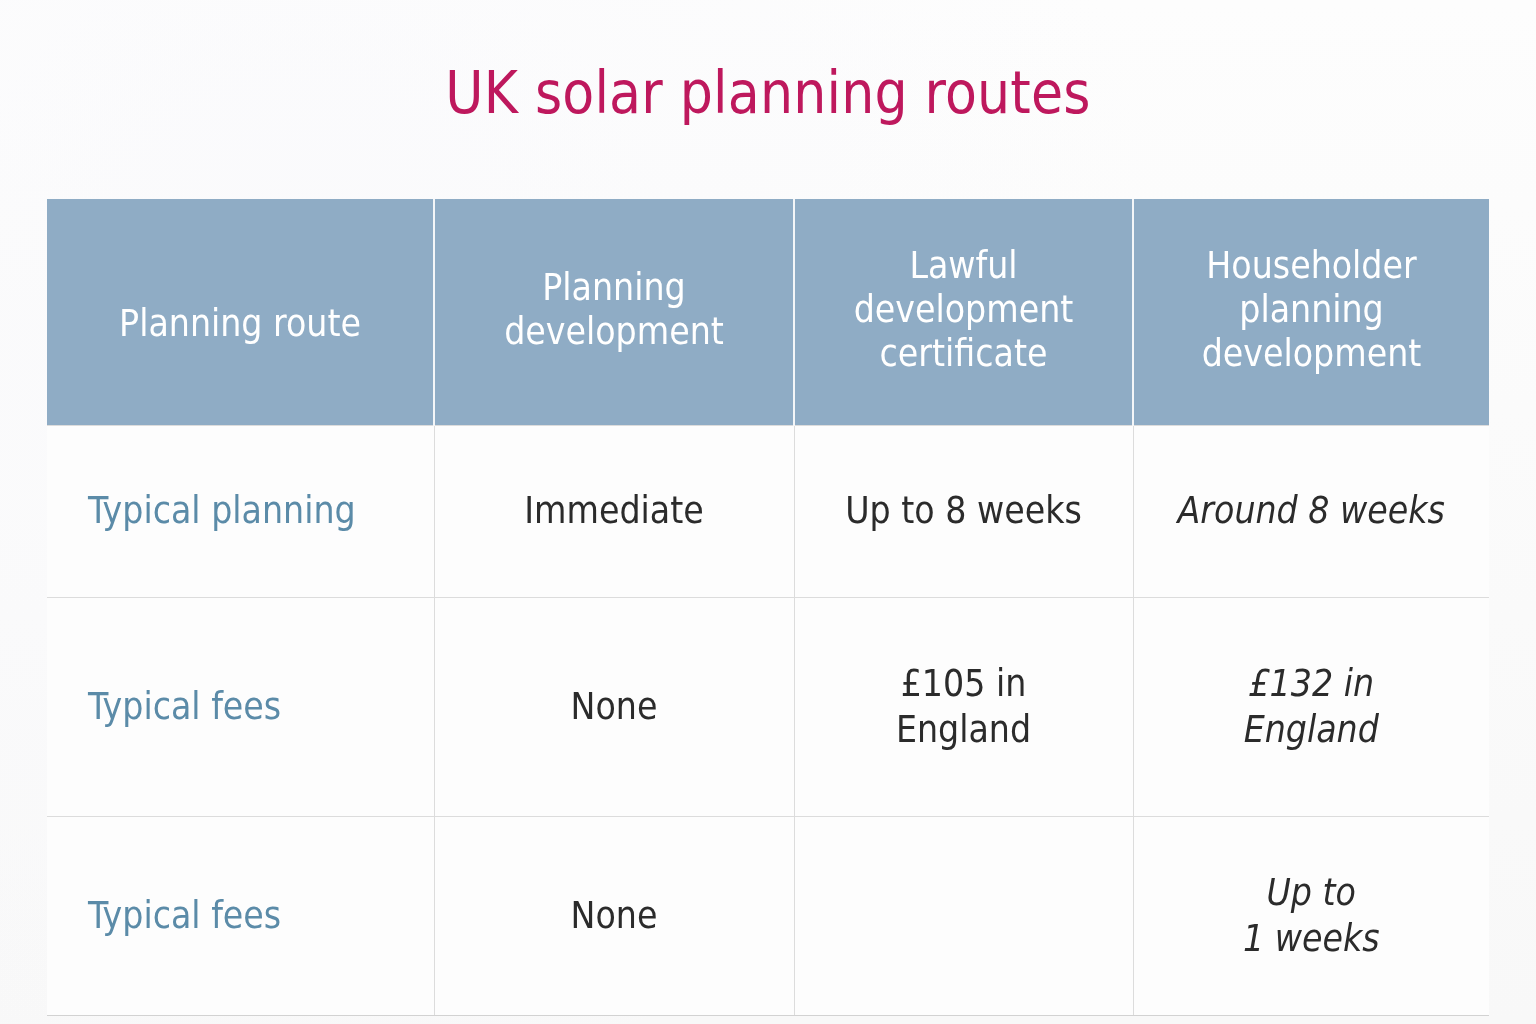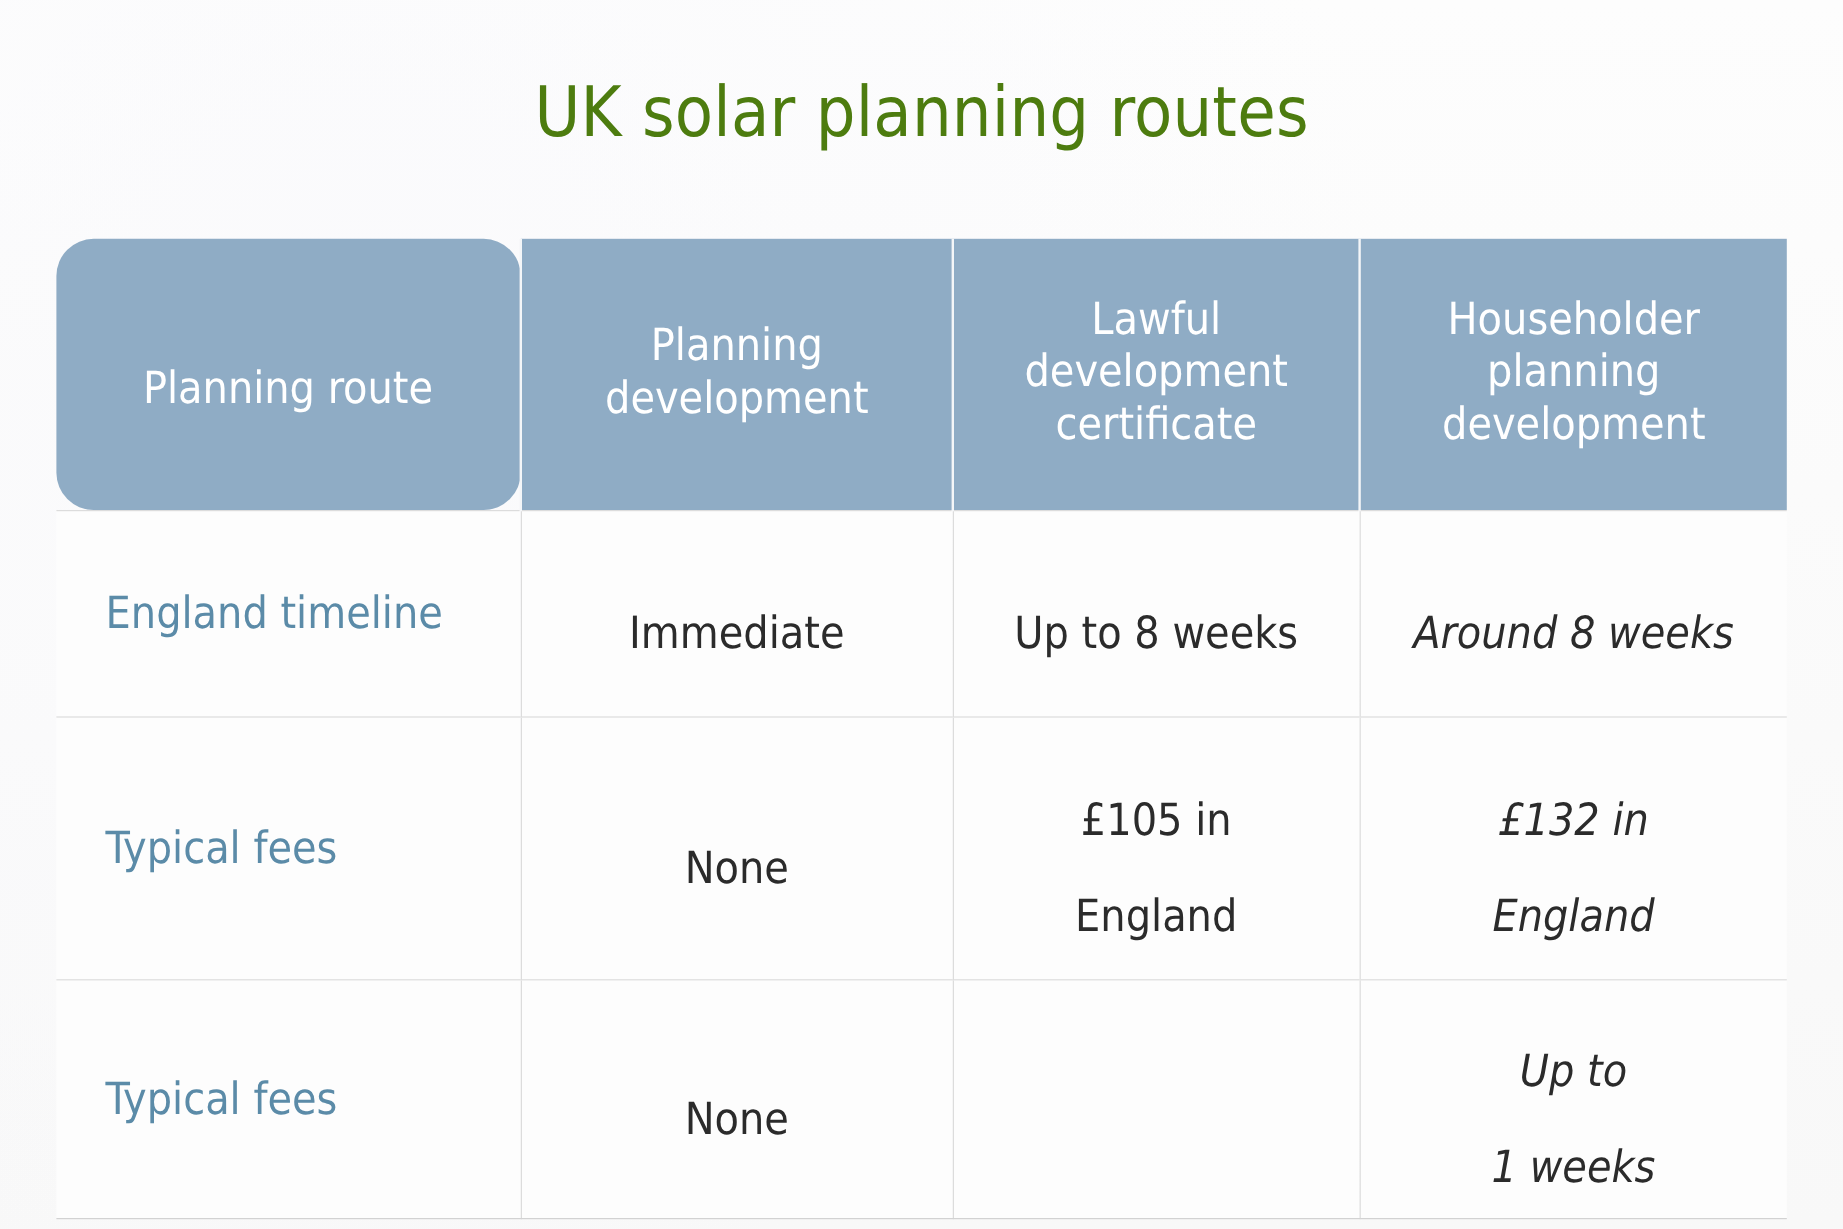--- a/index.html
+++ b/index.html
@@ -24,21 +24,21 @@
     pointer-events: none;
   }
   .page-title {
     position: absolute;
     left: 0;
     right: 0;
     top: 62px;
     text-align: center;
     font-size: 58px;
     font-weight: 400;
-    color: #4d7c0f;
+    color: #be185d;
     letter-spacing: 0.2px;
     line-height: 1.1;
   }
   .table-wrap {
     position: absolute;
     left: 47px;
     top: 199px;
     width: 1442px;
     height: 766px;
   }
@@ -63,21 +63,20 @@
     vertical-align: middle;
     padding: 10px 14px 14px;
     border-right: 2px solid #f4f6f8;
     height: 226px;
     box-sizing: border-box;
   }
   thead th:last-child { border-right: none; }
   thead th.route-head {
     vertical-align: middle;
     padding-top: 38px;
-    border-radius: 31px;
   }
   thead th .hl {
     display: block;
   }
 
   tbody td {
     border-top: 1.5px solid #dcdcdc;
     border-right: 1.5px solid #dcdcdc;
     font-size: 37px;
     line-height: 1.22;
@@ -90,21 +89,20 @@
   tbody td:last-child { border-right: none; font-style: italic; }
   tbody tr:last-child td { border-bottom: 1.5px solid #d2d2d2; }
 
   tbody td.label-cell {
     text-align: left;
     padding-left: 41px;
     color: #5b8ba8;
   }
   tbody td .cl {
     display: block;
-    margin-top: 34px;
   }
   tbody tr.r1 td { height: 155px; }
   tbody tr.r2 td { height: 202px; }
   tbody tr.r3 td { height: 182px; }
 
   tbody td.empty-cell { color: transparent; }
 </style>
 </head>
 <body>
 
@@ -136,21 +134,21 @@
         </th>
         <th>
           <span class="hl">Householder</span>
           <span class="hl">planning</span>
           <span class="hl">development</span>
         </th>
       </tr>
     </thead>
     <tbody>
       <tr class="r1">
-        <td class="label-cell">England timeline</td>
+        <td class="label-cell">Typical planning</td>
         <td>
           <span class="cl">Immediate</span>
         </td>
         <td>
           <span class="cl">Up to 8 weeks</span>
         </td>
         <td>
           <span class="cl">Around 8 weeks</span>
         </td>
       </tr>

